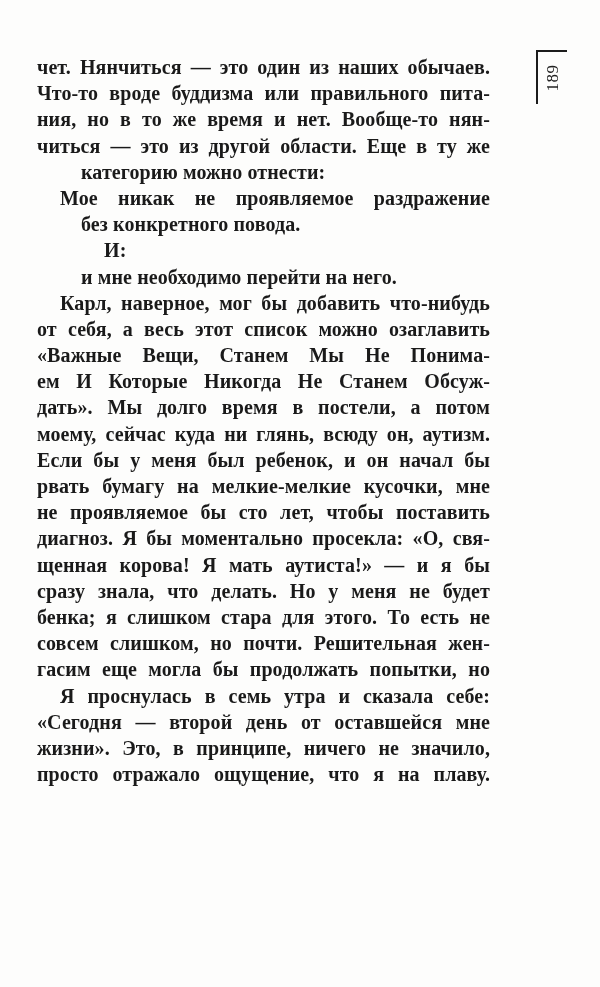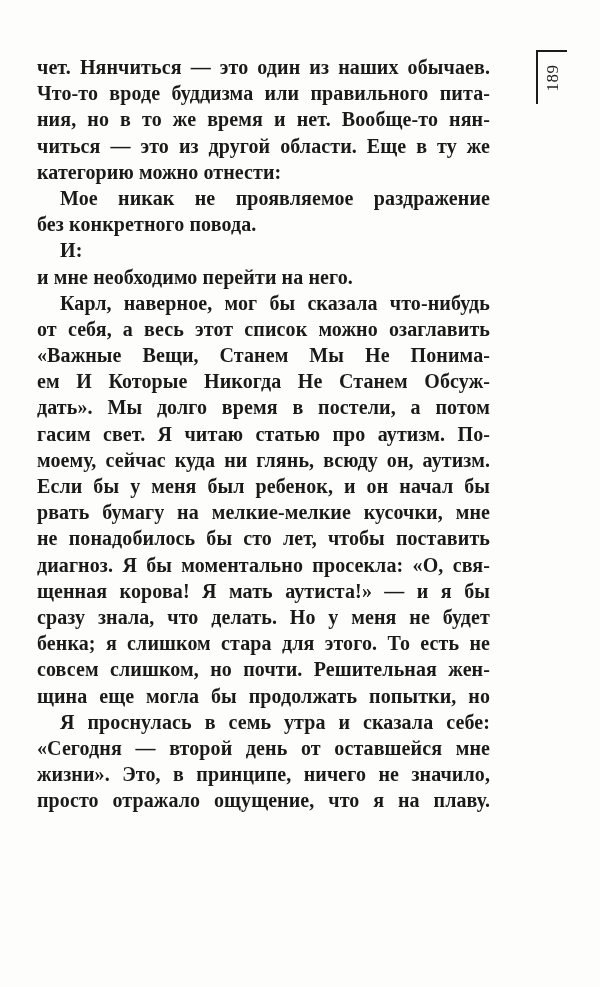--- a/index.html
+++ b/index.html
@@ -30,20 +30,21 @@
     letter-spacing: 0.1px;
   }
   .line {
     white-space: nowrap;
     text-align: justify;
     text-align-last: justify;
     height: 26.2px;
   }
   .line.para-end {
     text-align-last: left;
+    margin-left: 44px;
   }
   .line.indent {
     text-indent: 23px;
   }
   .page-number-bracket {
     position: absolute;
     left: 536px;
     top: 50px;
     width: 29px;
     height: 52px;
@@ -74,35 +75,34 @@
   <div class="text-block">
       <div class="line">чет. Нянчиться — это один из наших обычаев.</div>
       <div class="line">Что-то вроде буддизма или правильного пита-</div>
       <div class="line">ния, но в то же время и нет. Вообще-то нян-</div>
       <div class="line">читься — это из другой области. Еще в ту же</div>
       <div class="line para-end">категорию можно отнести:</div>
       <div class="line indent">Мое никак не проявляемое раздражение</div>
       <div class="line para-end">без конкретного повода.</div>
       <div class="line indent para-end">И:</div>
       <div class="line para-end">и мне необходимо перейти на него.</div>
-      <div class="line indent">Карл, наверное, мог бы сказала что-нибудь</div>
+      <div class="line indent">Карл, наверное, мог бы добавить что-нибудь</div>
       <div class="line">от себя, а весь этот список можно озаглавить</div>
       <div class="line">«Важные Вещи, Станем Мы Не Понима-</div>
       <div class="line">ем И Которые Никогда Не Станем Обсуж-</div>
       <div class="line">дать». Мы долго время в постели, а потом</div>
-      <div class="line">гасим свет. Я читаю статью про аутизм. По-</div>
       <div class="line">моему, сейчас куда ни глянь, всюду он, аутизм.</div>
       <div class="line">Если бы у меня был ребенок, и он начал бы</div>
       <div class="line">рвать бумагу на мелкие-мелкие кусочки, мне</div>
-      <div class="line">не понадобилось бы сто лет, чтобы поставить</div>
+      <div class="line">не проявляемое бы сто лет, чтобы поставить</div>
       <div class="line">диагноз. Я бы моментально просекла: «О, свя-</div>
       <div class="line">щенная корова! Я мать аутиста!» — и я бы</div>
       <div class="line">сразу знала, что делать. Но у меня не будет</div>
       <div class="line">бенка; я слишком стара для этого. То есть не</div>
       <div class="line">совсем слишком, но почти. Решительная жен-</div>
-      <div class="line">щина еще могла бы продолжать попытки, но</div>
+      <div class="line">гасим еще могла бы продолжать попытки, но</div>
       <div class="line indent">Я проснулась в семь утра и сказала себе:</div>
       <div class="line">«Сегодня — второй день от оставшейся мне</div>
       <div class="line">жизни». Это, в принципе, ничего не значило,</div>
       <div class="line">просто отражало ощущение, что я на плаву.</div>
     </div>
 
 </div>
 
 </body></html>

